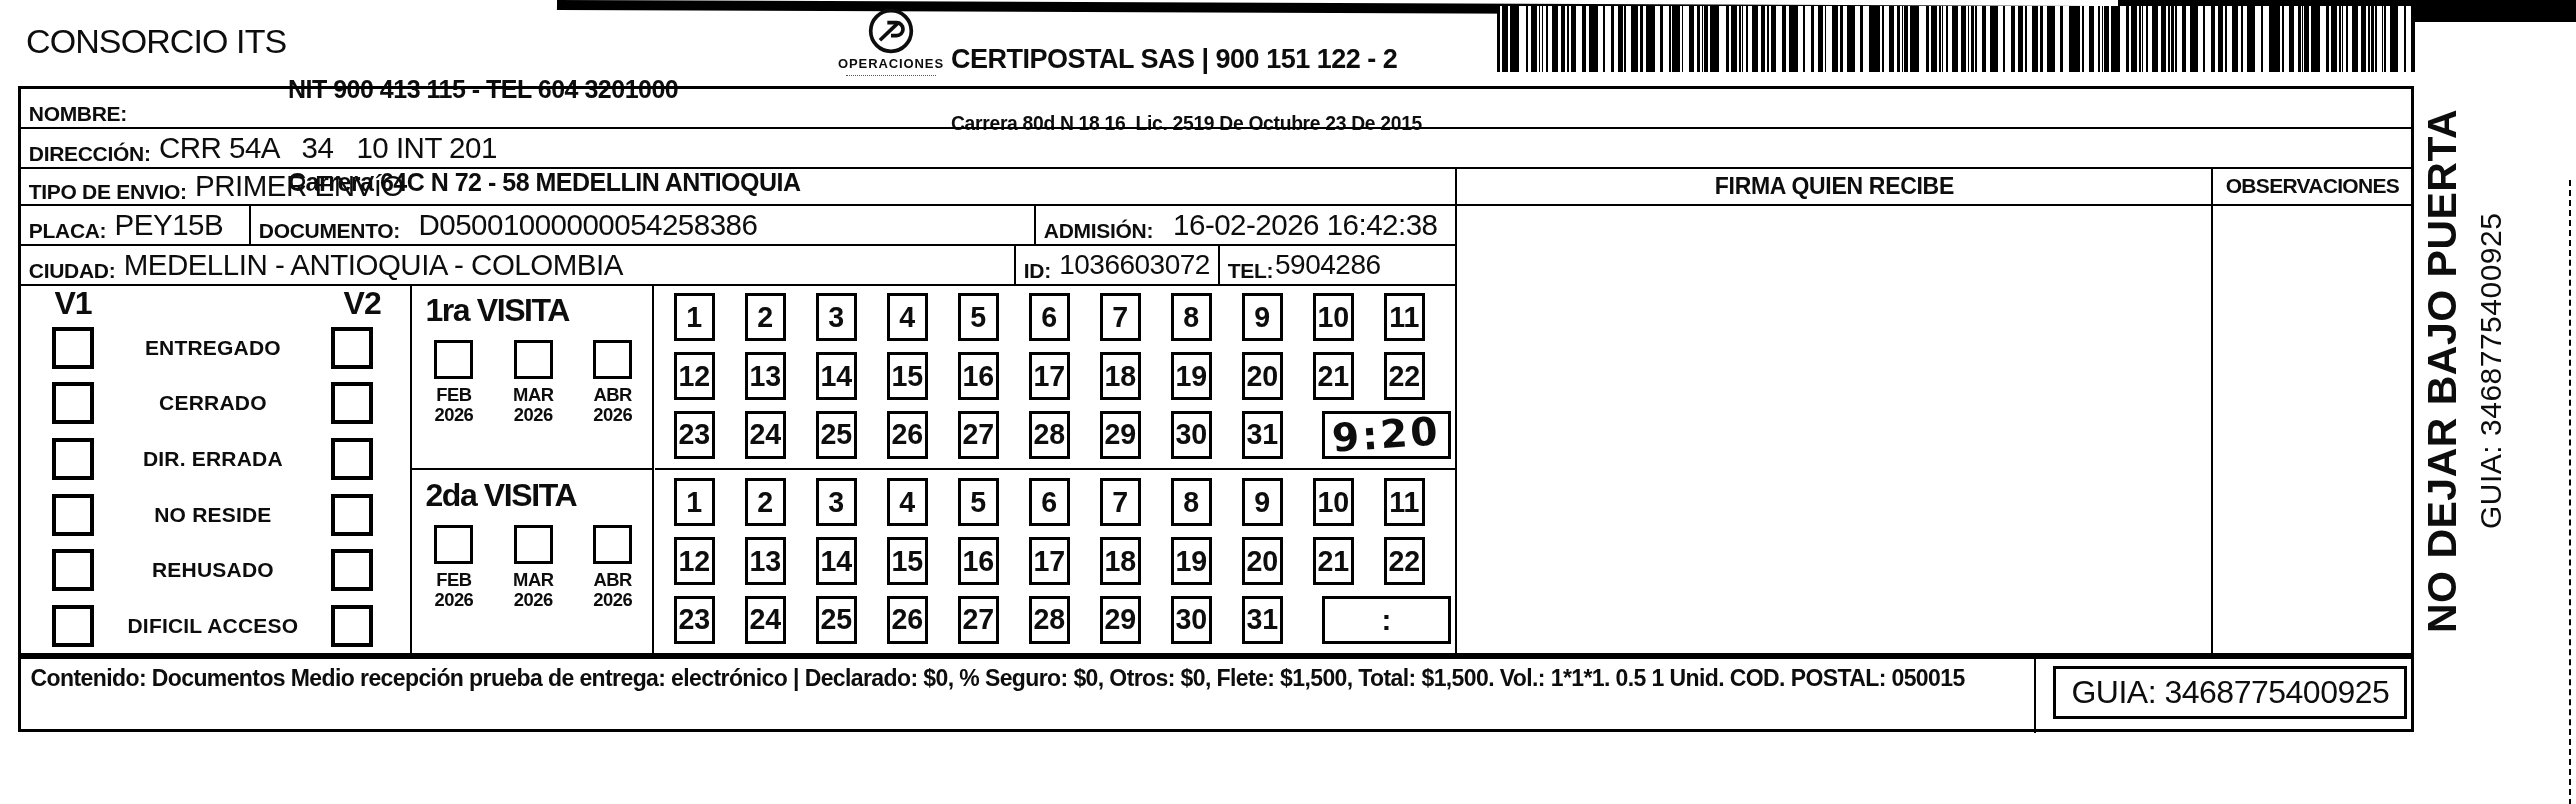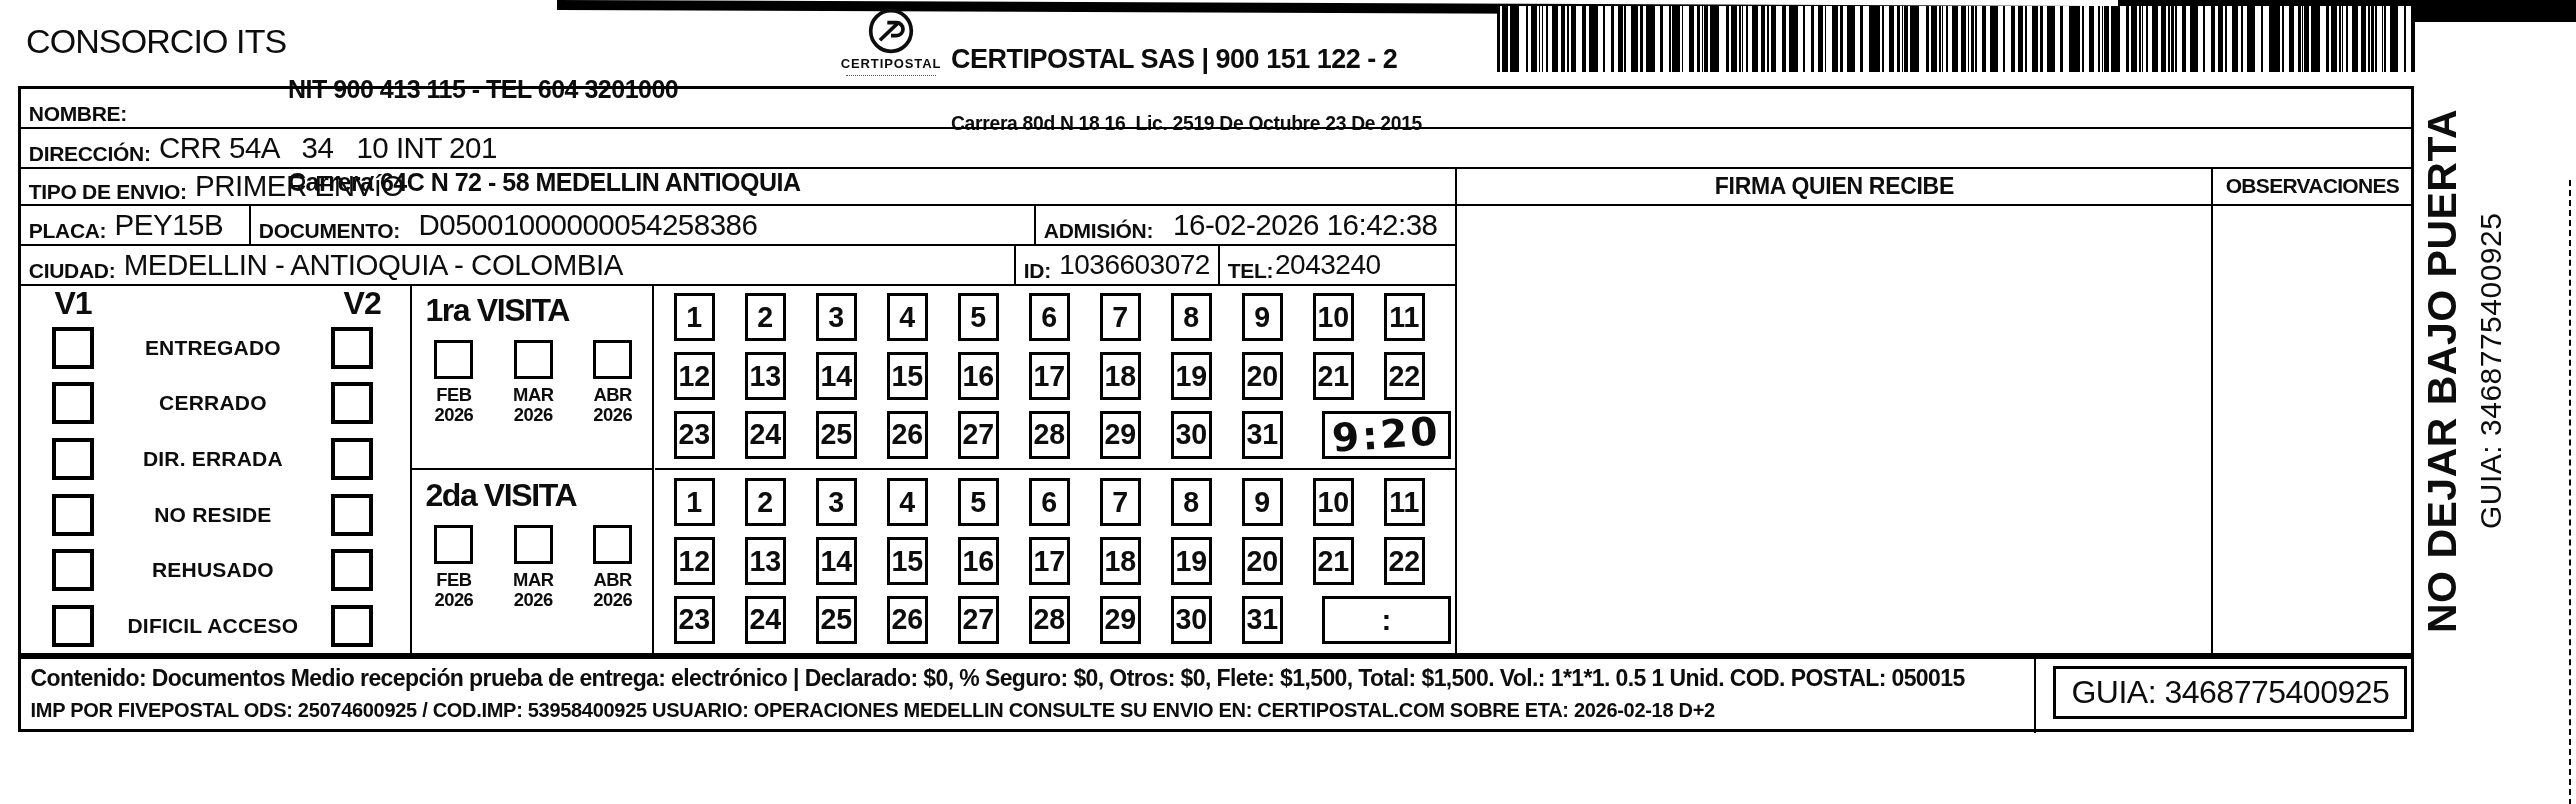--- a/index.html
+++ b/index.html
@@ -110,21 +110,21 @@
   <div>Carrera 64C N 72 - 58 MEDELLIN ANTIOQUIA</div>
 </div>
 <div class="abs logo">
   <div class="logo-circle">
     <svg width="48" height="48" viewBox="0 0 52 52">
       <circle cx="26" cy="26" r="22" fill="none" stroke="#0d0d0d" stroke-width="4"></circle>
       <path d="M14 36 L34 17" stroke="#0d0d0d" stroke-width="4" fill="none"></path>
       <path d="M22 17 h10 a7 7 0 0 1 0 14 h-6" stroke="#0d0d0d" stroke-width="4" fill="none"></path>
     </svg>
   </div>
-  <div class="logo-label">CERTIPOSTAL</div>
+  <div class="logo-label">OPERACIONES</div>
   <div class="logo-tagline"></div>
 </div>
 <div class="abs certi-block">
   <div class="certi-l1">CERTIPOSTAL SAS | 900 151 122 - 2</div>
   <div class="certi-l2">Carrera 80d N 18 16  Lic. 2519 De Octubre 23 De 2015</div>
 </div>
 <div class="abs barcode"></div>
 
 <div class="abs main-table">
 
@@ -167,21 +167,21 @@
     <div class="cellbox b-right" style="width:995px">
       <div class="field"><span class="lab">CIUDAD:</span>
       <span class="val">MEDELLIN - ANTIOQUIA - COLOMBIA</span></div>
     </div>
     <div class="cellbox b-right" style="width:204px">
       <div class="field"><span class="lab">ID:</span>
       <span class="val" style="font-size:28px">1036603072</span></div>
     </div>
     <div class="cellbox" style="flex:1">
       <div class="field"><span class="lab">TEL:</span>
-      <span class="val" style="font-size:28px;margin-left:1.8px">2043240</span></div>
+      <span class="val" style="font-size:28px;margin-left:1.8px">5904286</span></div>
     </div>
   </div>
 
   <div class="visits-area">
 
     <div class="status-panel">
       <div class="v-head v1">V1</div>
       <div class="v-head v2">V2</div>
       <div class="status-rows">
           <div class="status-row">
@@ -348,21 +348,20 @@
   </div>
   <div class="obs-col">
     <div class="col-header">OBSERVACIONES</div>
     <div style="position:absolute;top:38px;left:0;right:0;bottom:0;"></div>
   </div>
 </div>
 
 <div class="abs bottom-bar">
   <div class="fine-print">
     <div class="fp1">Contenido: Documentos Medio recepción prueba de entrega: electrónico | Declarado: $0, % Seguro: $0, Otros: $0, Flete: $1,500, Total: $1,500. Vol.: 1*1*1. 0.5  1 Unid. COD. POSTAL: 050015</div>
-    <div class="fp2">IMP POR FIVEPOSTAL ODS: 25074600925 / COD.IMP: 53958400925 USUARIO: OPERACIONES MEDELLIN CONSULTE SU ENVIO EN: CERTIPOSTAL.COM SOBRE ETA: 2026-02-18 D+2</div>
   </div>
   <div class="footer-divider"></div>
   <div class="guia-box">GUIA: 3468775400925</div>
 </div>
 
 <div class="abs vside side-warning">NO DEJAR BAJO PUERTA</div>
 <div class="abs vside side-guia">GUIA: 3468775400925</div>
 
 
 </body></html>

